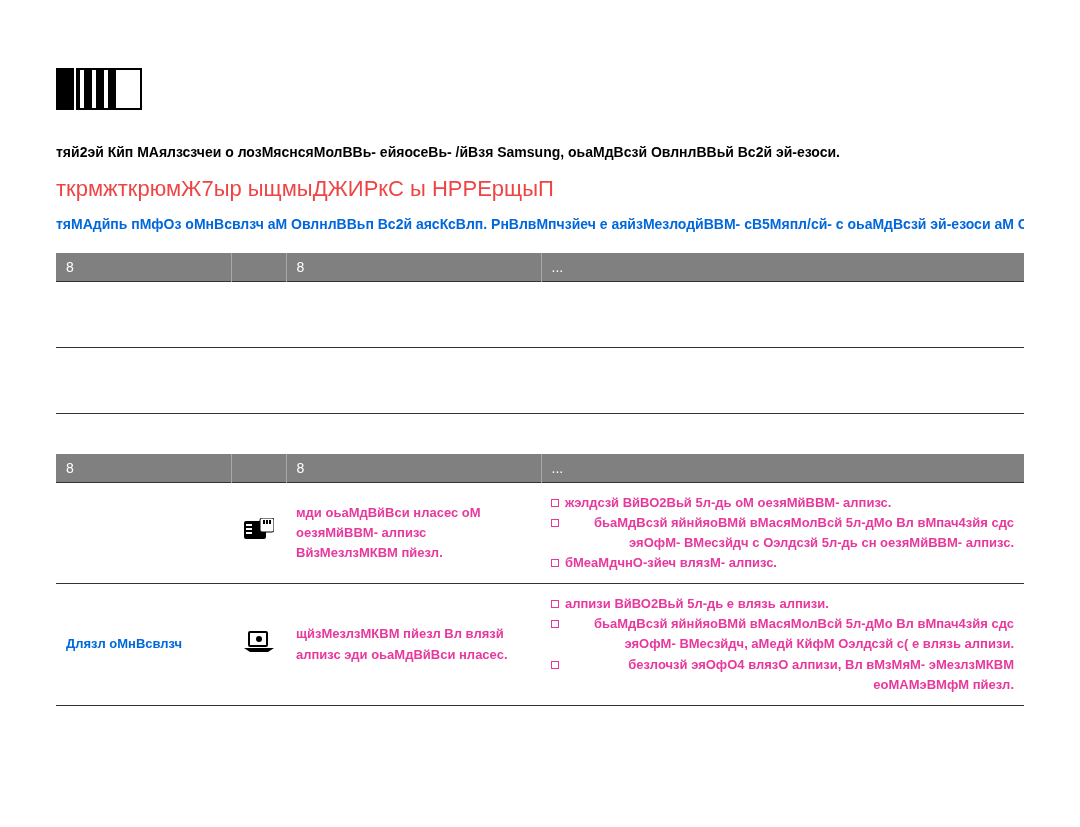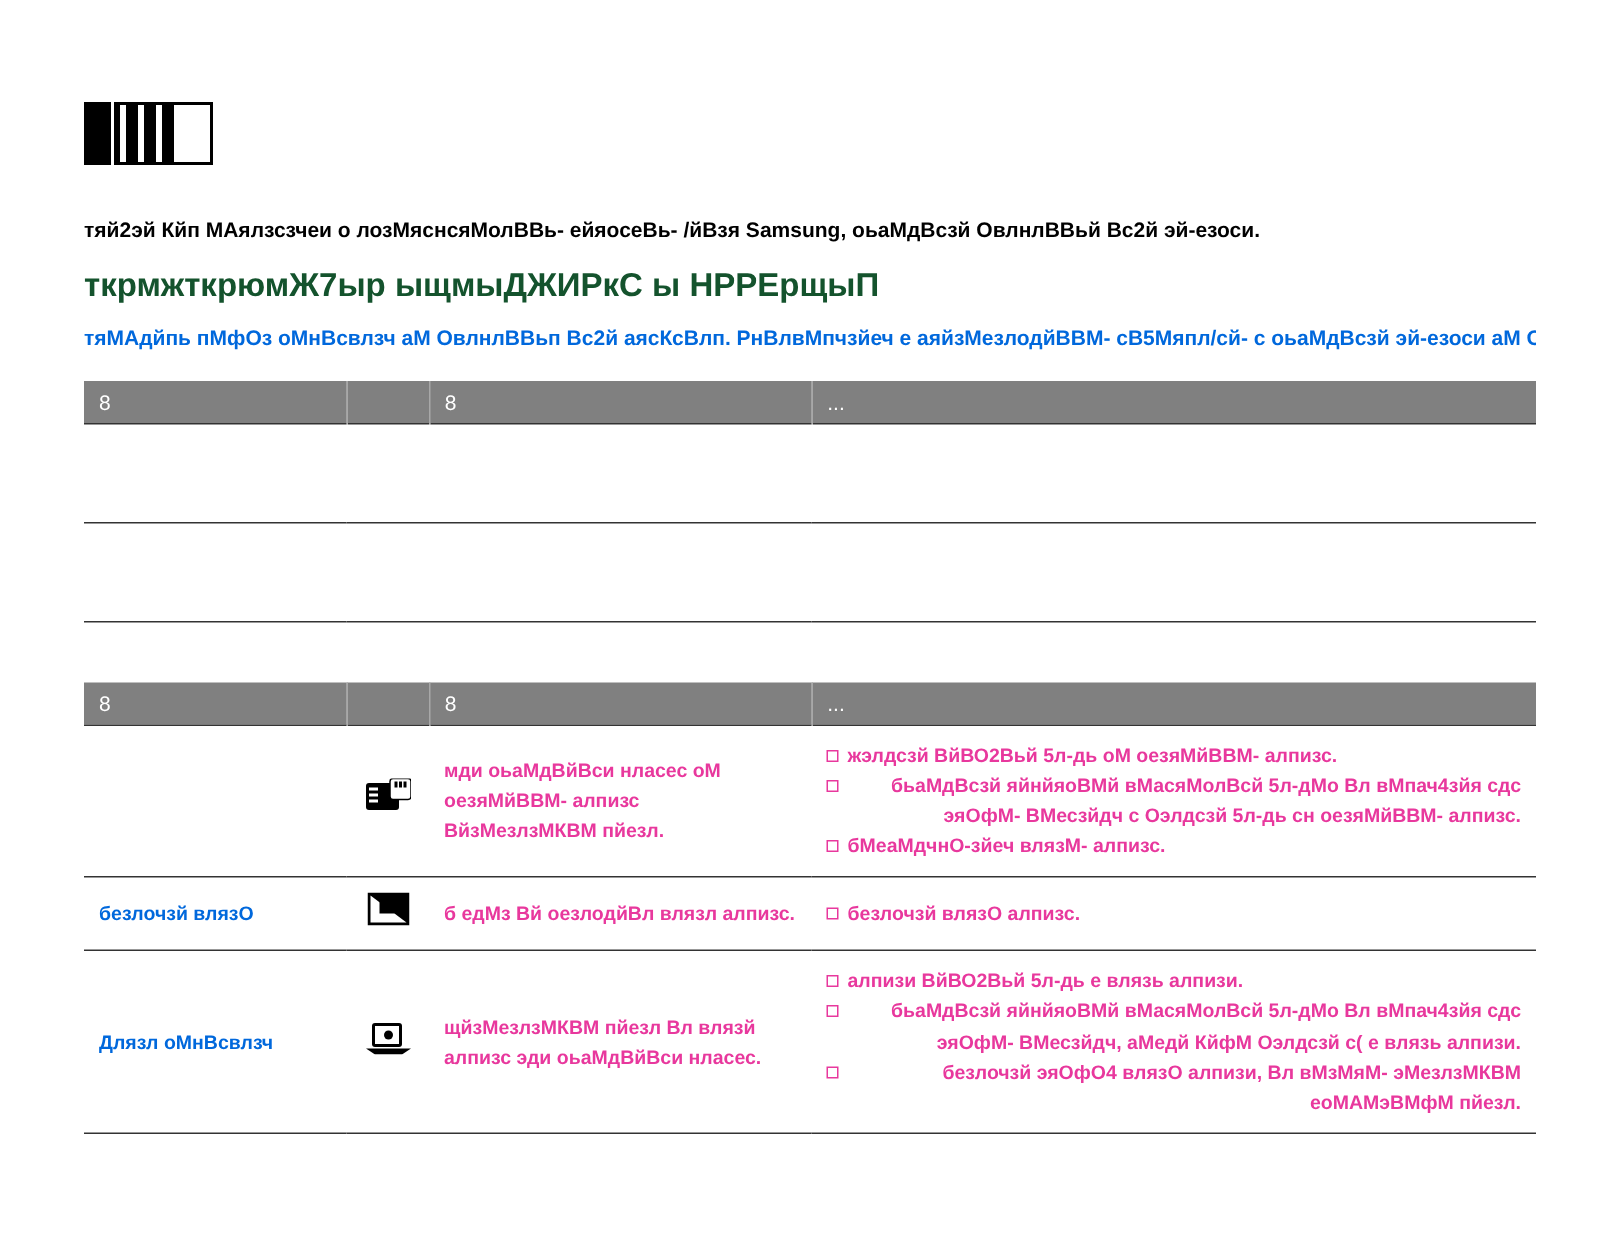--- a/index.html
+++ b/index.html
@@ -18,22 +18,22 @@
   }
   .intro {
     font-size: 14px;
     font-weight: bold;
     color: #000;
     line-height: 1.45;
     margin-bottom: 14px;
   }
   .section-title {
     font-size: 22px;
-    font-weight: bold;
-    color: #14532d;
+    font-weight: normal;
+    color: #ef4444;
     margin-bottom: 12px;
   }
   .section-desc {
     font-size: 14px;
     font-weight: bold;
     color: #0068dc;
     line-height: 1.45;
     margin-bottom: 18px;
     white-space: nowrap;
     overflow: hidden;
@@ -171,39 +171,20 @@
               <span class="bullet-sq"></span>
               <span>бьаМдВсзй яйнйяоВМй вМасяМолВсй 5л-дМо Вл вМпач4зйя сдс эяОфМ- ВМесзйдч с Оэлдсзй 5л-дь сн оезяМйВВМ- алпизс.</span>
             </div>
           <div class="bullet-line">
               <span class="bullet-sq"></span>
               <span>бМеаМдчнО-зйеч влязМ- алпизс.</span>
             </div>
         </td>
       </tr>
       <tr>
-        <td class="c1">безлочзй влязО</td>
-        <td class="c2">
-          <span class="icon">
-            <svg width="28" height="22" viewBox="0 0 28 22">
-              <polygon points="0,0 28,0 28,22 0,22" fill="#000"></polygon>
-              <polygon points="2,2 26,20 2,20" fill="#fff"></polygon>
-              <rect x="8" y="6" width="10" height="8" fill="#000"></rect>
-            </svg>
-          </span>
-        </td>
-        <td class="c3">б едМз Вй оезлодйВл влязл алпизс.</td>
-        <td class="c4">
-          <div class="bullet-line">
-              <span class="bullet-sq"></span>
-              <span>безлочзй влязО алпизс.</span>
-            </div>
-        </td>
-      </tr>
-      <tr>
         <td class="c1">Длязл оМнВсвлзч</td>
         <td class="c2">
           <span class="icon">
             <svg width="30" height="22" viewBox="0 0 30 22">
               <rect x="4" y="1" width="20" height="16" rx="2" fill="#000"></rect>
               <rect x="6" y="3" width="16" height="12" fill="#fff"></rect>
               <polygon points="0,18 30,18 24,22 6,22" fill="#000"></polygon>
               <circle cx="15" cy="9" r="3" fill="#000"></circle>
             </svg>
           </span>

